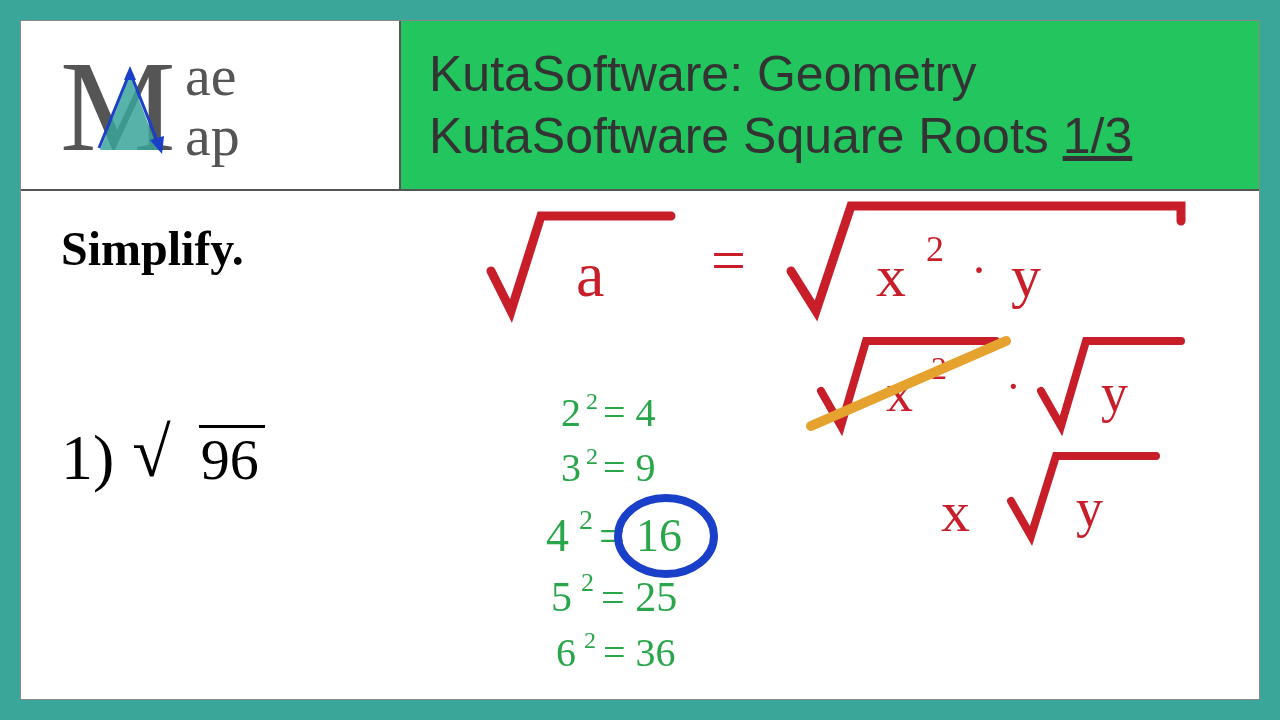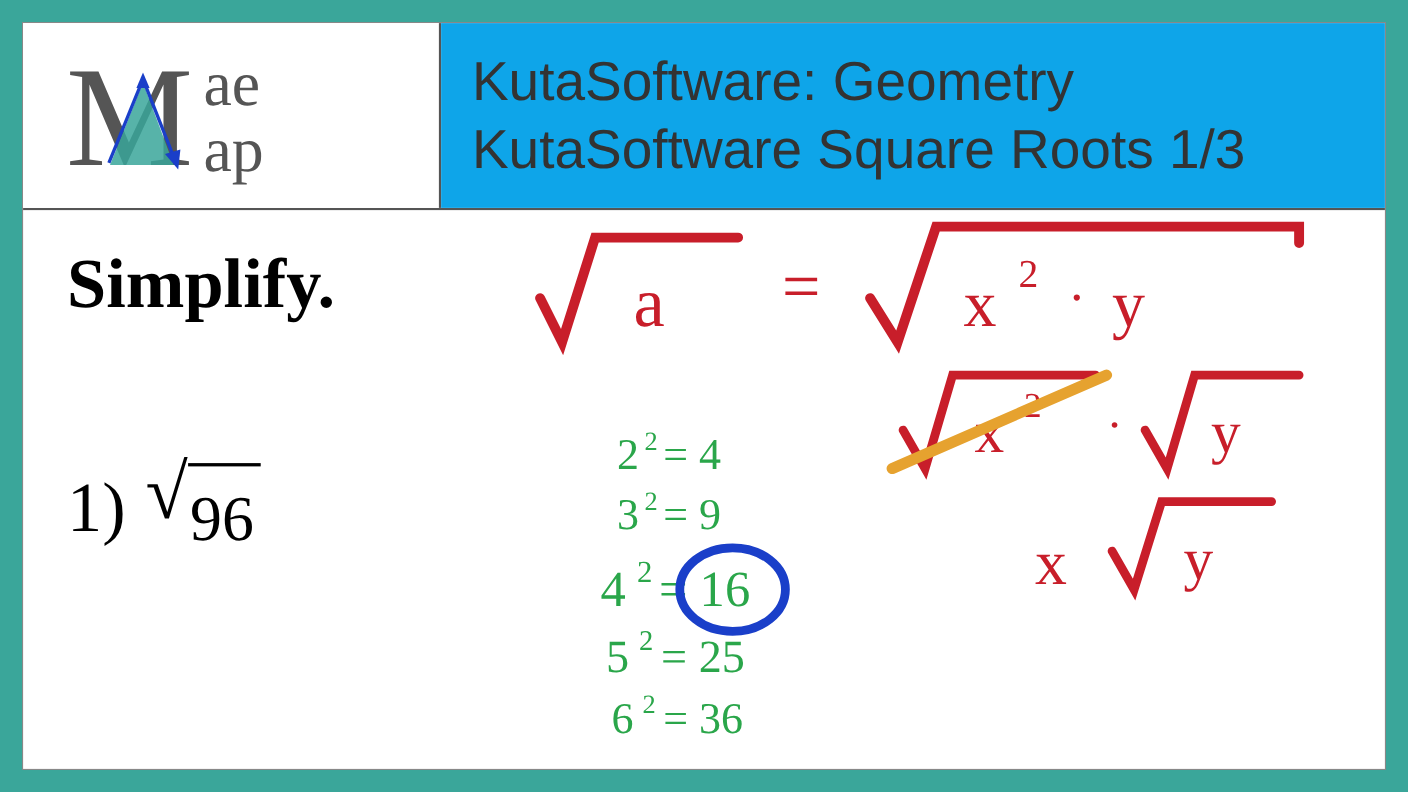--- a/index.html
+++ b/index.html
@@ -27,61 +27,62 @@
   .logo-cell {
     width: 380px;
     border-right: 2px solid #555;
     display: flex;
     align-items: center;
     justify-content: center;
     background: #fff;
   }
   .title-cell {
     flex: 1;
-    background: #0ea5e9;
+    background: #22c55e;
     display: flex;
     flex-direction: column;
     justify-content: center;
     padding-left: 28px;
     font-family: Arial, Helvetica, sans-serif;
     font-size: 50px;
     color: #333;
     line-height: 1.25;
   }
-  .title-cell .underline { }
+  .title-cell .underline { text-decoration: underline; }
   .content {
     position: relative;
     height: 510px;
   }
   .simplify {
     position: absolute;
     top: 30px; left: 40px;
-    font-size: 64px;
+    font-size: 48px;
     font-weight: bold;
     font-family: 'Times New Roman', serif;
   }
   .problem {
     position: absolute;
     top: 230px; left: 40px;
     font-size: 64px;
     font-family: 'Times New Roman', serif;
     display: flex;
     align-items: center;
     gap: 18px;
   }
   .sqrt-wrap {
     display: inline-flex;
     align-items: flex-start;
   }
   .radical-sym { font-size: 70px; line-height: 0.8; }
   .radicand {
     border-top: 3px solid #000;
-    padding: 16px 6px 0 2px;
+    padding: 0 6px 0 2px;
     font-size: 58px;
     line-height: 1.1;
+    margin-left: 28px;
   }
   .overlay { position: absolute; top: 0; left: 0; }
   
   .logo-svg { width: 300px; height: 130px; }
 </style>
 </head>
 <body>
 
 <div class="frame">
   <div class="header">

